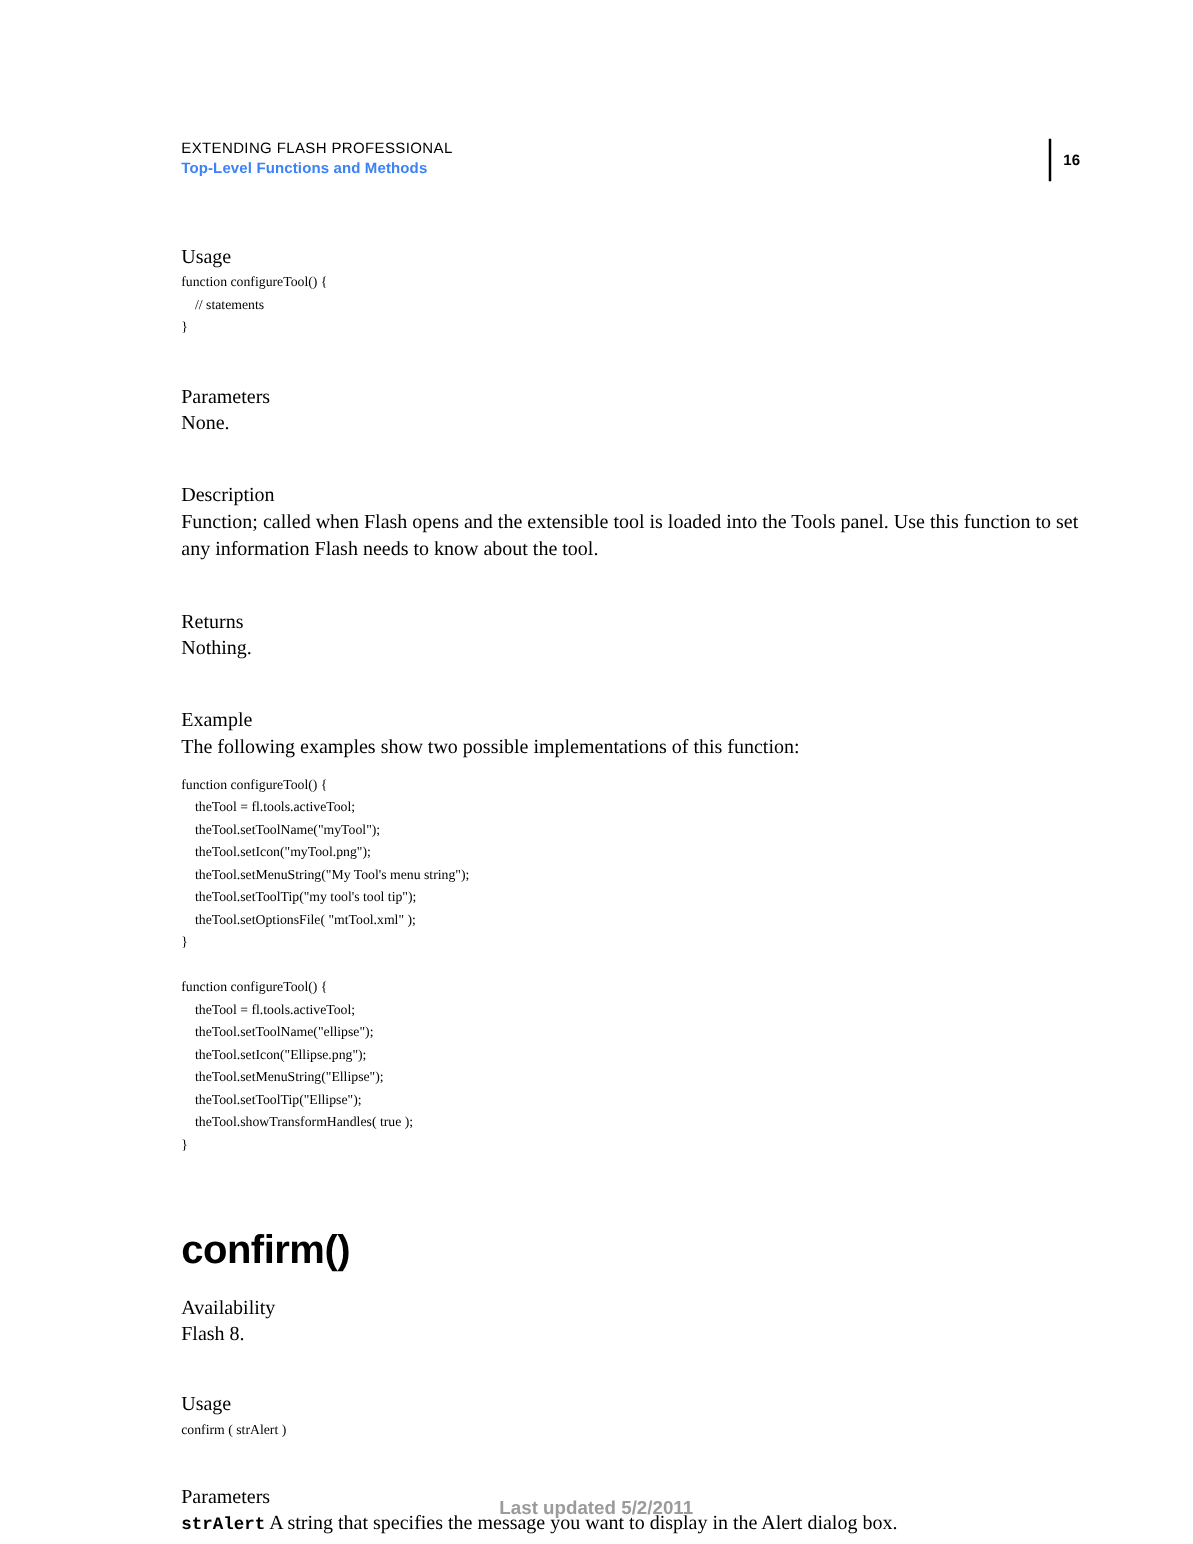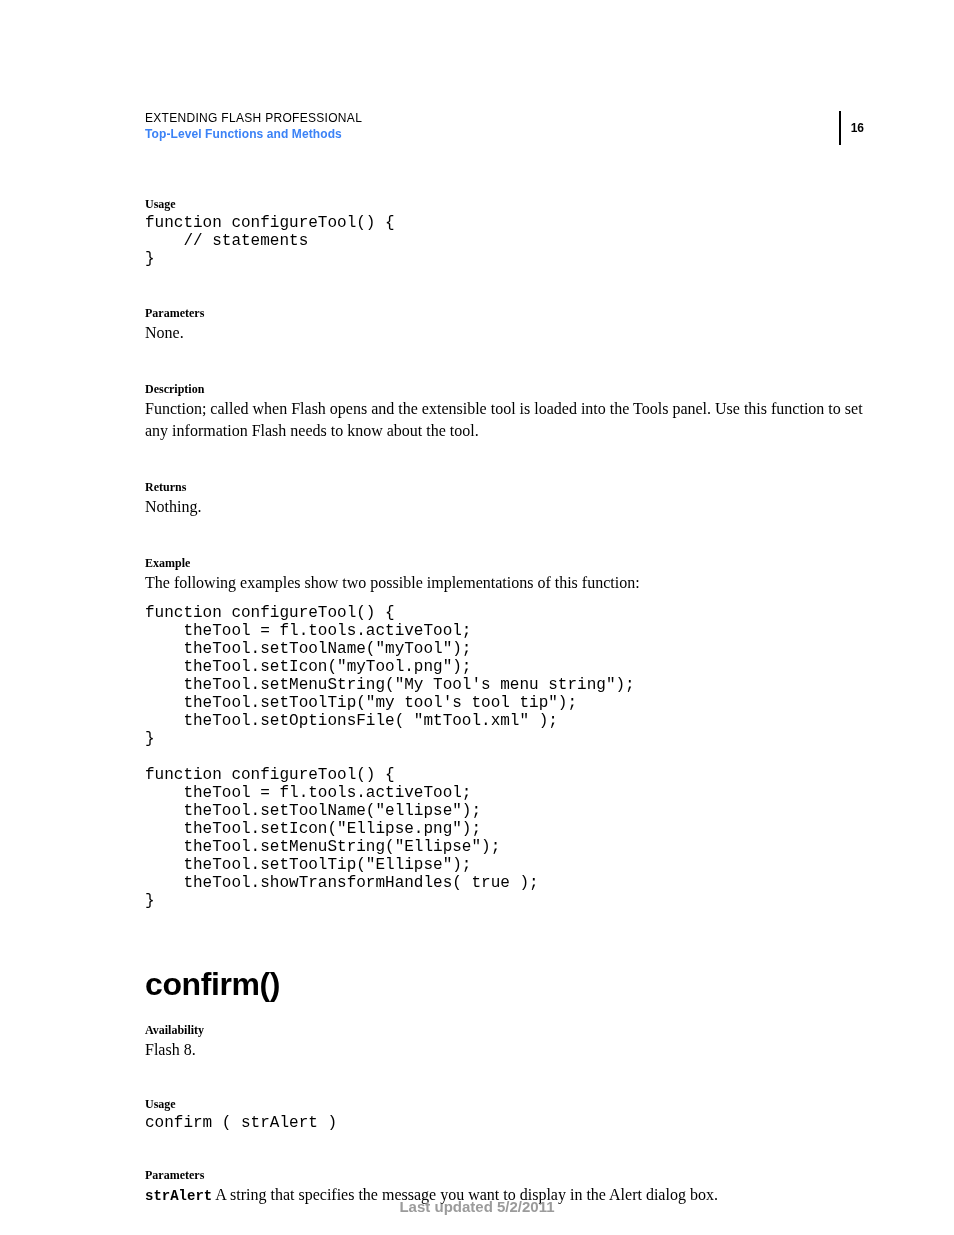--- a/index.html
+++ b/index.html
@@ -53,33 +53,33 @@
   .pagenum {
     font-family: "Myriad Pro", "Helvetica Neue", Arial, sans-serif;
     font-size: 12px;
     font-weight: 700;
     padding-top: 0;
   }
   .gap-top { height: 52px; }
 
   .h5 {
     font-family: "Minion Pro", "Times New Roman", Georgia, serif;
-    font-weight: 700;
-    font-size: 12px;
+    font-weight: 400;
+    font-size: 16px;
     margin: 0 0 1px 0;
   }
   .body {
     font-family: "Minion Pro", "Times New Roman", Georgia, serif;
     font-size: 16px;
     line-height: 22px;
     margin: 0;
   }
   pre.code {
-    font-family: Liberation Mono, monospace;
-    font-size: 16px;
+    font-family: Liberation Serif, serif;
+    font-size: 11px;
     line-height: 18px;
     margin: 2px 0 0 0;
     white-space: pre;
   }
   .block { margin-top: 38px; }
   .block-first { margin-top: 0; }
   .block-tight { margin-top: 36px; }
 
   .h1 {
     font-family: "Myriad Pro", "Helvetica Neue", Arial, sans-serif;

